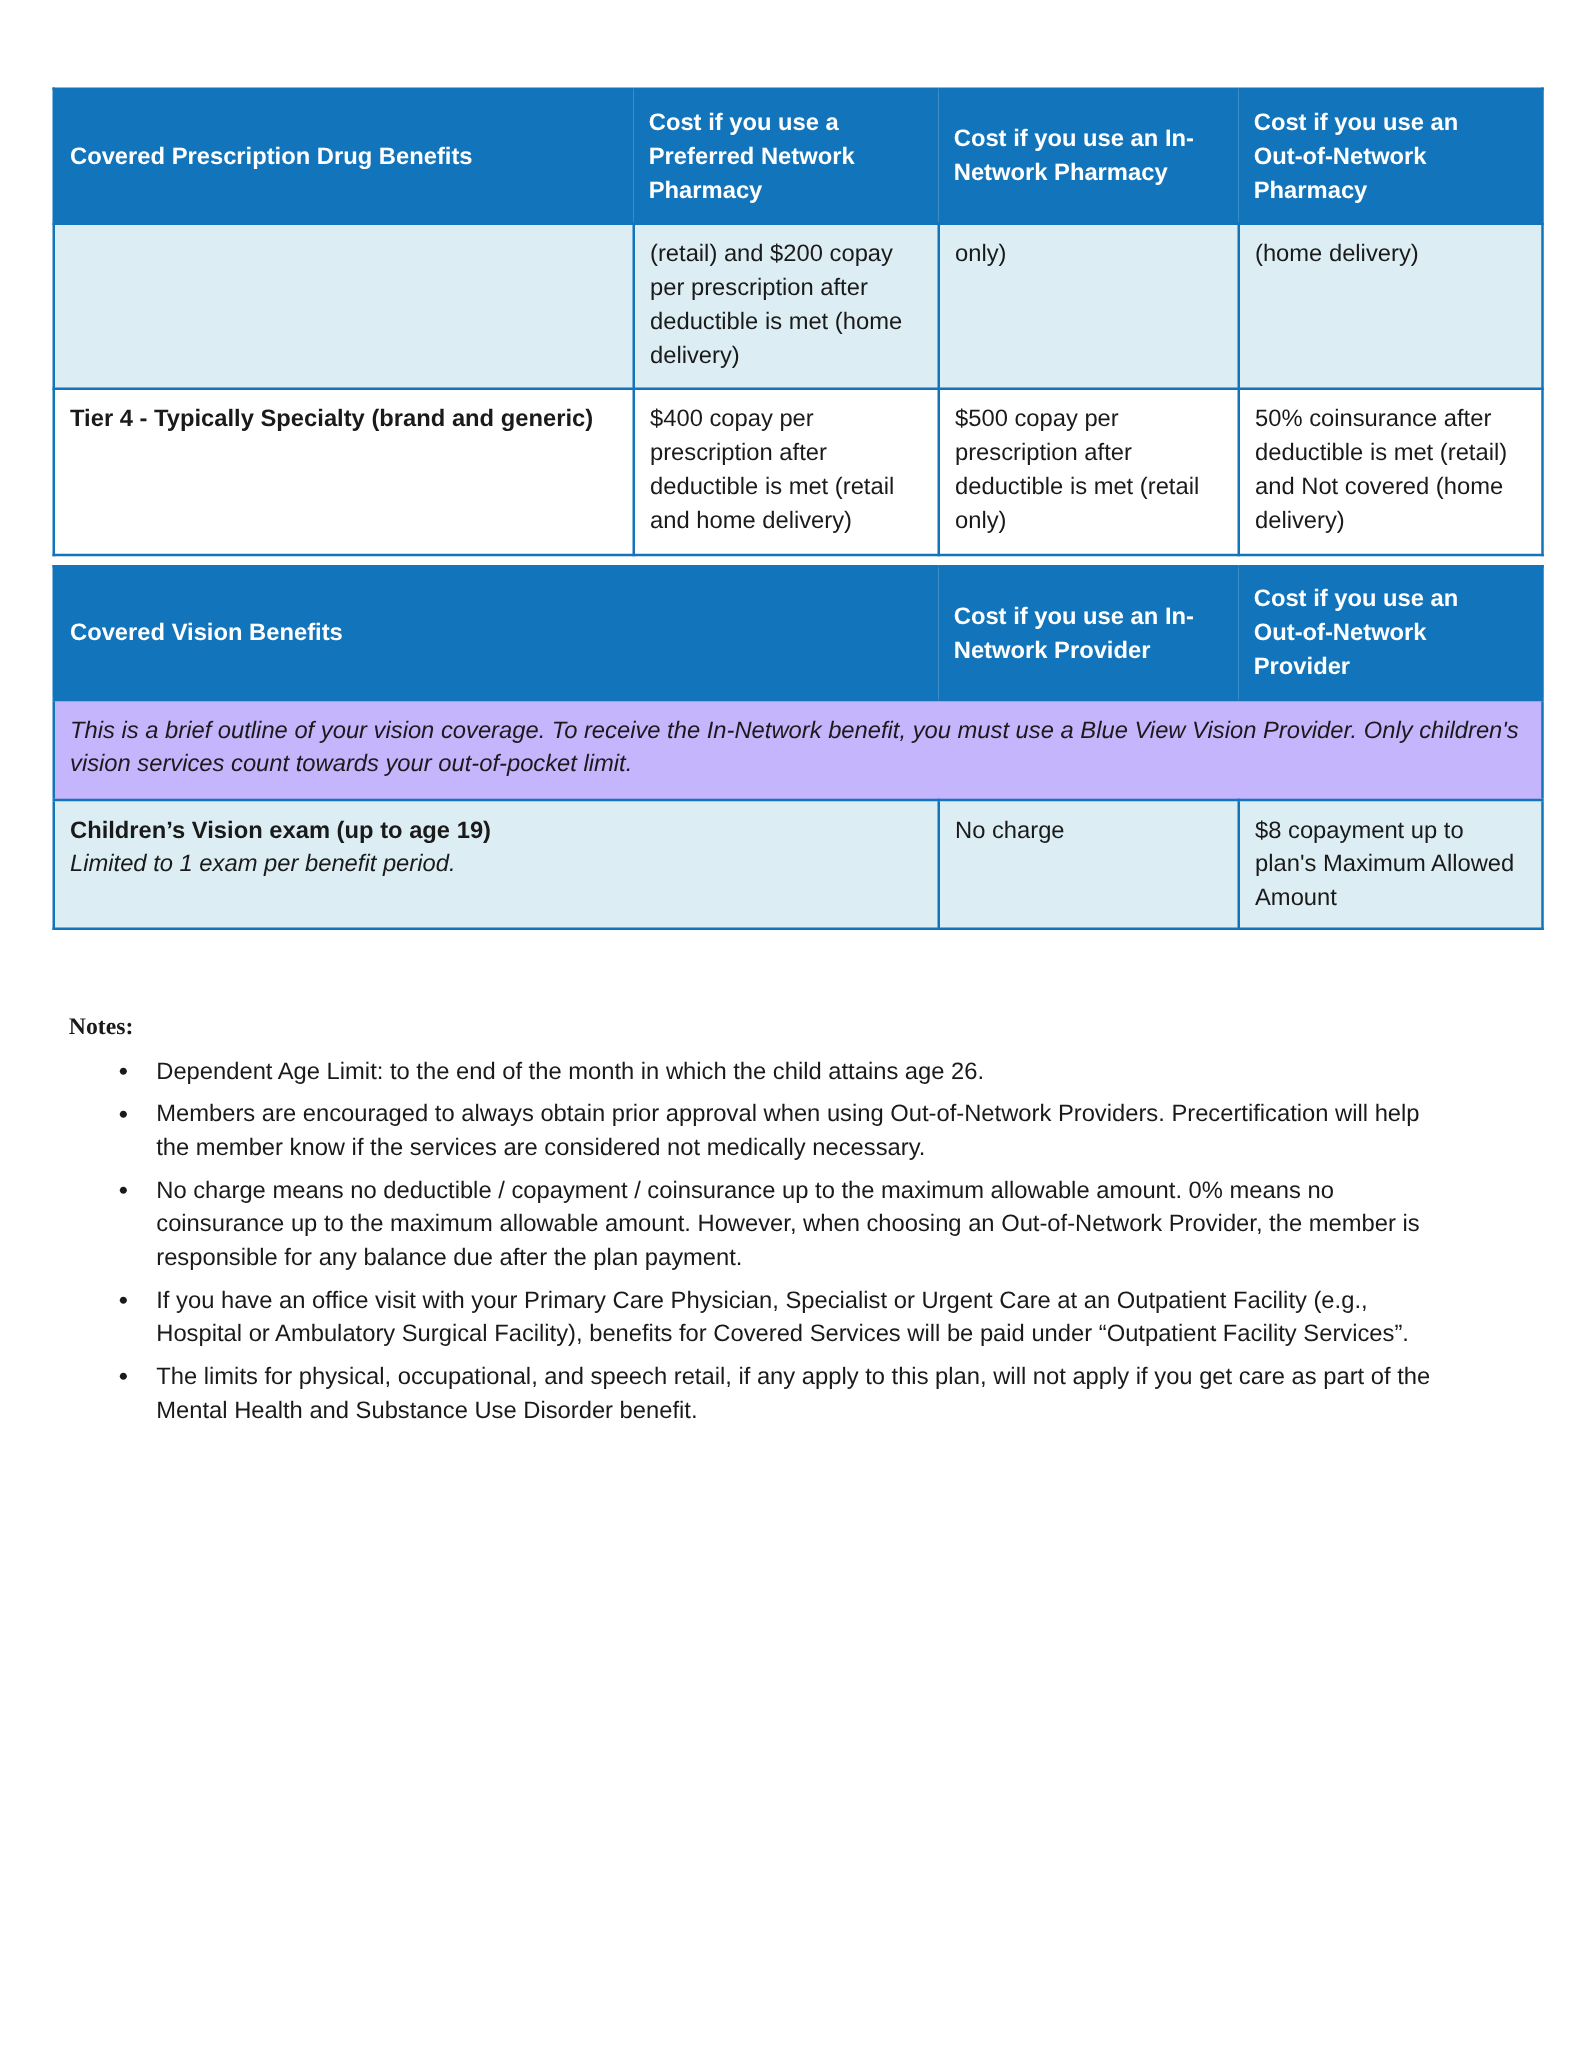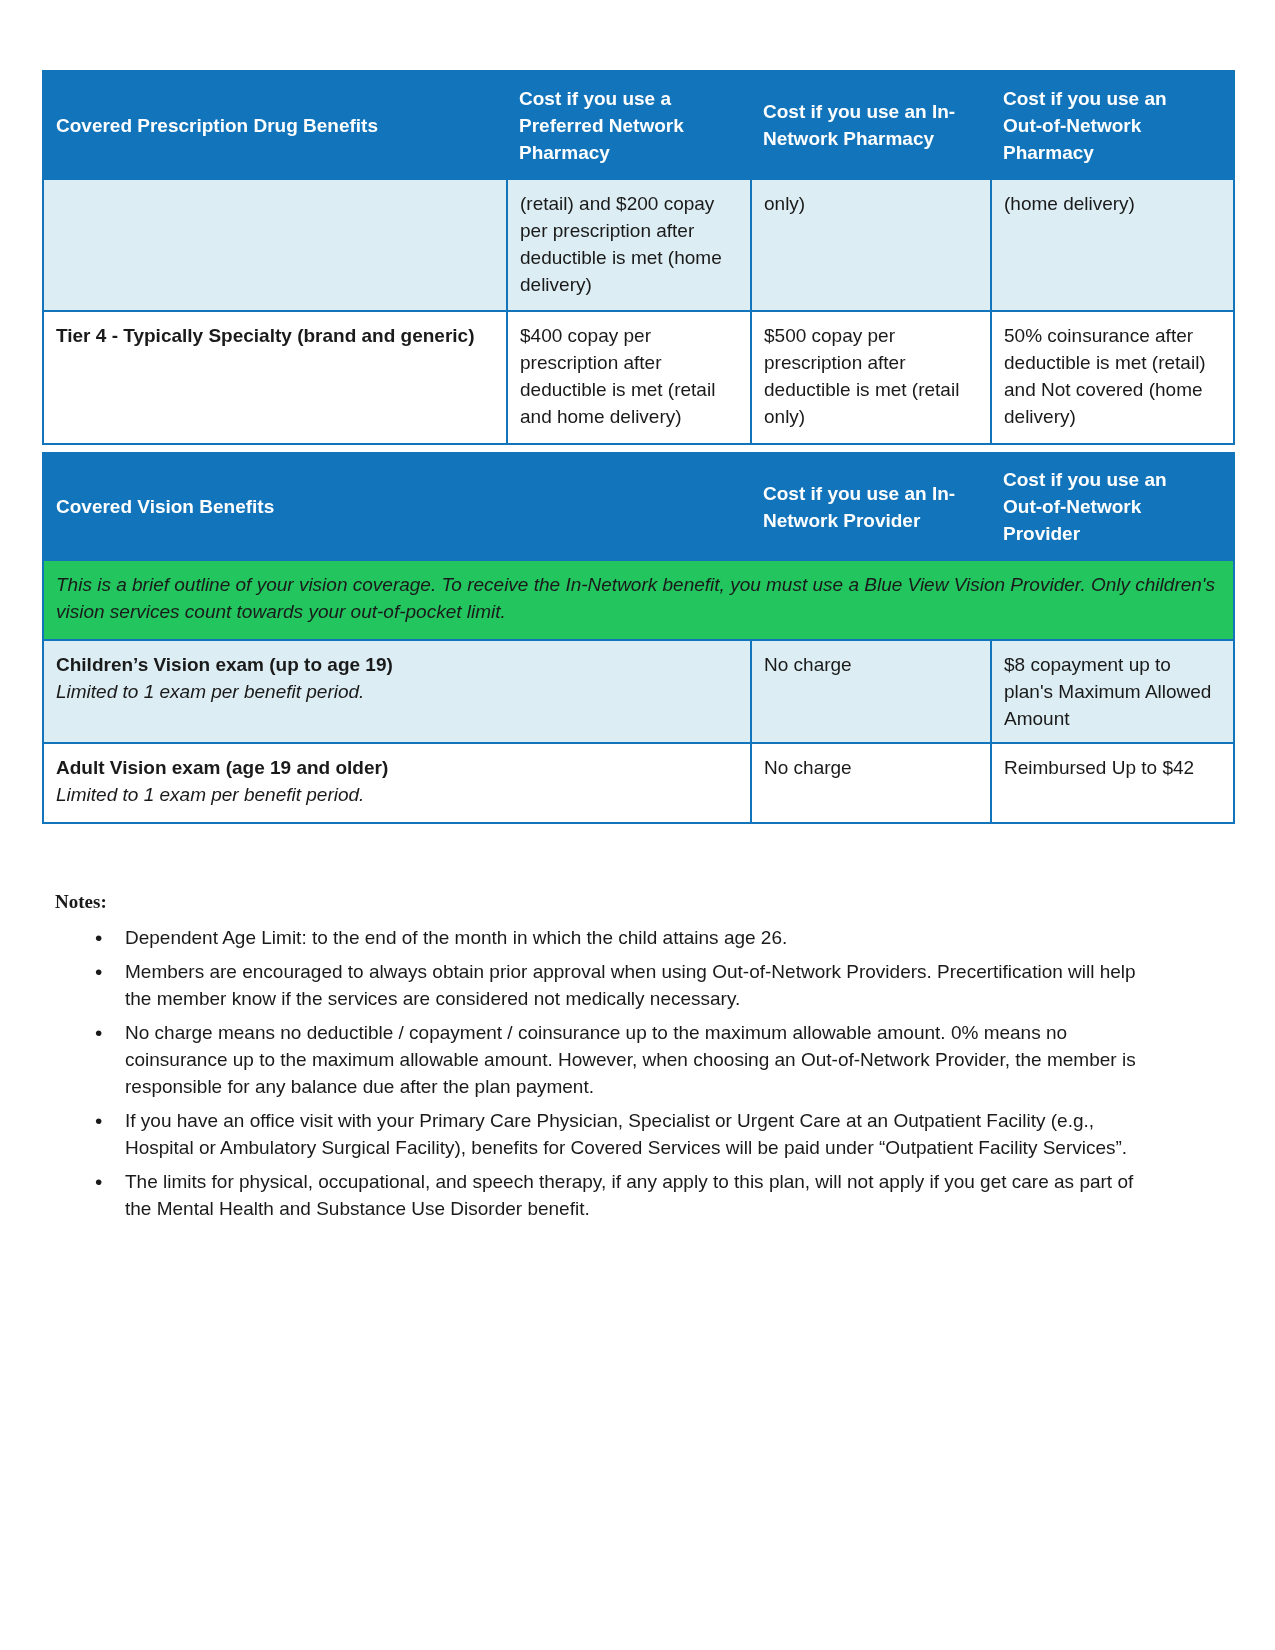--- a/index.html
+++ b/index.html
@@ -61,21 +61,21 @@
   tr.vis-child { height: 93px; }
   tr.vis-adult { height: 80px; }
 
   .cell-label { font-weight: bold; display: block; }
   .cell-sub   { font-style: italic; display: block; }
 
   tr.vis-intro td {
     font-style: italic;
     border-left: none;
     border-right: none;
-    background: #22c55e;
+    background: #c4b5fd;
   }
 
   
   .notes {
     margin: 64px 0 0 55px;
     width: 1100px;
   }
   .notes-title { font-weight: bold; margin-bottom: 9px; font-family: Liberation Serif, serif; }
   .notes ul { list-style: none; }
   .notes li {
@@ -151,35 +151,27 @@
         <td colspan="3">This is a brief outline of your vision coverage. To receive the In-Network benefit, you must use a Blue View Vision Provider. Only children's vision services count towards your out-of-pocket limit.</td>
       </tr>
       <tr class="shaded vis-child">
         <td>
           <span class="cell-label">Children’s Vision exam (up to age 19)</span>
           <span class="cell-sub">Limited to 1 exam per benefit period.</span>
         </td>
         <td>No charge</td>
         <td>$8 copayment up to plan's Maximum Allowed Amount</td>
       </tr>
-      <tr class="plain vis-adult">
-        <td>
-          <span class="cell-label">Adult Vision exam (age 19 and older)</span>
-          <span class="cell-sub">Limited to 1 exam per benefit period.</span>
-        </td>
-        <td>No charge</td>
-        <td>Reimbursed Up to $42</td>
-      </tr>
     </tbody>
   </table>
 
   <div class="notes">
     <div class="notes-title">Notes:</div>
     <ul>
       <li>Dependent Age Limit: to the end of the month in which the child attains age 26.</li>
       <li>Members are encouraged to always obtain prior approval when using Out-of-Network Providers. Precertification will help the member know if the services are considered not medically necessary.</li>
       <li>No charge means no deductible / copayment / coinsurance up to the maximum allowable amount. 0% means no coinsurance up to the maximum allowable amount. However, when choosing an Out-of-Network Provider, the member is responsible for any balance due after the plan payment.</li>
       <li>If you have an office visit with your Primary Care Physician, Specialist or Urgent Care at an Outpatient Facility (e.g., Hospital or Ambulatory Surgical Facility), benefits for Covered Services will be paid under “Outpatient Facility Services”.</li>
-      <li>The limits for physical, occupational, and speech therapy, if any apply to this plan, will not apply if you get care as part of the Mental Health and Substance Use Disorder benefit.</li>
+      <li>The limits for physical, occupational, and speech retail, if any apply to this plan, will not apply if you get care as part of the Mental Health and Substance Use Disorder benefit.</li>
     </ul>
   </div>
 
 </div>
 
 </body></html>

